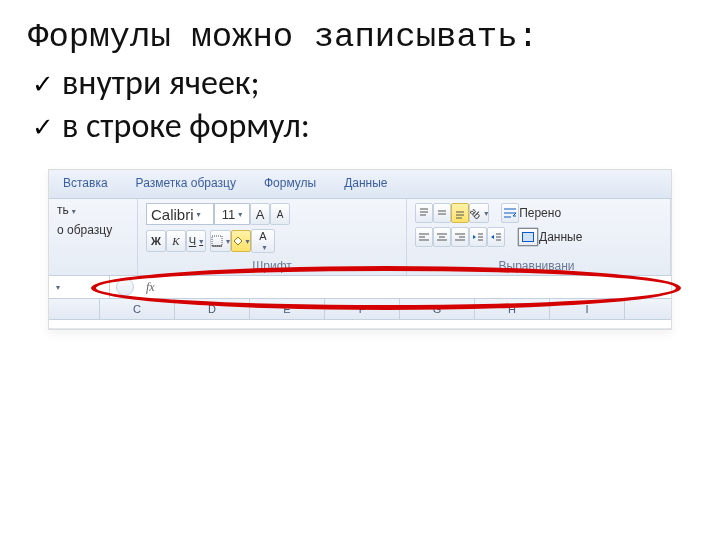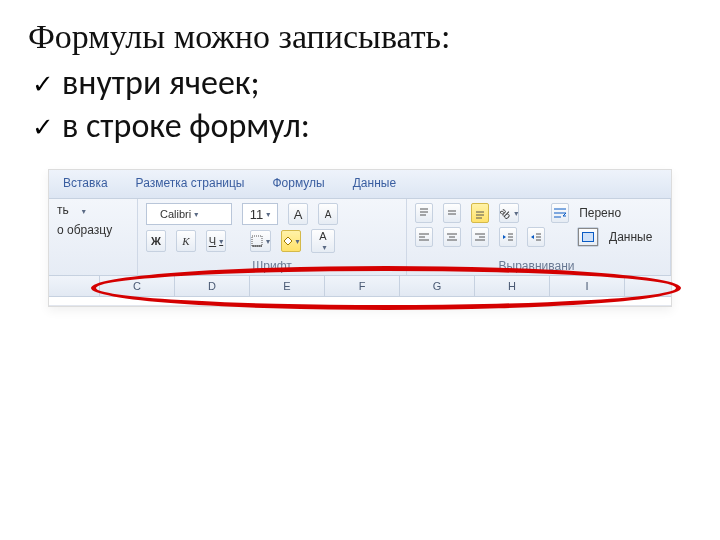--- a/index.html
+++ b/index.html
@@ -1,33 +1,33 @@
 <!DOCTYPE html>
 <html><head>
 <meta charset="utf-8">
 <style>
   html,body{margin:0;padding:0;width:720px;height:540px;background:#fff;font-family:"Segoe UI",Arial,sans-serif;overflow:hidden}
   .slide{padding:18px 28px 0 28px}
-  .title{font-family:Liberation Serif, serif;font-size:34px;color:#111;margin:0 0 6px 0}
+  .title{font-family:Liberation Mono, monospace;font-size:34px;color:#111;margin:0 0 6px 0}
   .bullets{margin:0 0 22px 4px;padding:0;list-style:none}
   .bullets li{font-family:Calibri,Arial,sans-serif;font-size:34px;color:#111;position:relative;padding-left:30px;line-height:1.25}
   .check{position:absolute;left:0;top:6px;font-size:26px;color:#000}
   .app{margin:13px 20px;border:1px solid #dcdcdc;box-shadow:0 4px 10px rgba(0,0,0,.06);background:#f9a8d4;font-size:12px;color:#333;position:relative}
   
   .tabs{display:flex;align-items:stretch;background:linear-gradient(#eef3fb,#dde6f3);border-bottom:1px solid #c6d1e0;height:28px}
   .tab{padding:6px 14px 0 14px;color:#3a5ea0;cursor:default}
   
   .ribbon{display:flex;background:linear-gradient(#f3f6fb,#e6ecf5);border-bottom:1px solid #c6d1e0}
   .group{border-right:1px solid #cfd8e6;padding:4px 8px 2px 8px;min-height:70px;position:relative;display:flex;flex-direction:column;justify-content:space-between}
   .group-label{font-size:12px;color:#6a7a94;text-align:center;margin-top:2px;white-space:nowrap;overflow:hidden}
-  .row{display:flex;align-items:center;gap:10px}
+  .row{display:flex;align-items:center;gap:0}
   .btn{background:linear-gradient(#fefefe,#e6ecf4);border:1px solid #c6d1e0;border-radius:2px;min-width:18px;height:20px;display:inline-flex;align-items:center;justify-content:center;font-size:11px;color:#333}
   .btn.sm{height:18px;min-width:16px;font-size:10px}
   .dd::after{content:"▾";font-size:8px;margin-left:3px;color:#5a6a84}
-  .fontbox{background:#fff;border:1px solid #b9c6d9;height:18px;padding:1px 13px;min-width:58px;display:inline-flex;align-items:center;font-size:11px}
+  .fontbox{background:#fff;border:1px solid #b9c6d9;height:18px;padding:1px 4px;min-width:58px;display:inline-flex;align-items:center;font-size:15px}
   .sizebox{background:#fff;border:1px solid #b9c6d9;height:18px;padding:1px 4px;width:26px;display:inline-flex;align-items:center;justify-content:center;font-size:13px}
   .bold{font-weight:bold}
   .ital{font-style:italic;font-family:"Times New Roman",serif}
   .undl{text-decoration:underline}
   .colorbar{width:14px;height:3px;background:#d00;margin-top:1px}
   .fillbtn{background:linear-gradient(#fff2a8,#ffe26b);border:1px solid #d4b94a}
   .merge-mini{width:18px;height:16px;border:1px solid #888;position:relative}
   .merge-mini::before{content:"";position:absolute;top:3px;left:3px;width:10px;height:8px;border:1px solid #0a5bc4;background:#cfe1f8}
   
   .fbar{display:flex;align-items:center;background:#fff;border-bottom:1px solid #c6d1e0;height:22px}
@@ -48,21 +48,21 @@
   <div class="title">Формулы можно записывать:</div>
   <ul class="bullets">
     <li><span class="check">✓</span><span>внутри ячеек;</span></li>
     <li><span class="check">✓</span><span>в строке формул:</span></li>
   </ul>
 
   <div class="app">
 
     <div class="tabs">
       <div class="tab">Вставка</div>
-      <div class="tab">Разметка страницы</div>
+      <div class="tab">Разметка образцу</div>
       <div class="tab">Формулы</div>
       <div class="tab">Данные</div>
     </div>
 
     <div class="ribbon">
 
       <div class="group" style="width:72px">
         <div>
           <div class="row">
             <span>ть</span>
@@ -187,20 +187,26 @@
             <span class="btn sm">
                 <span class="merge-mini"></span>
               </span>
             <span>Данные</span>
           </div>
         </div>
         <div class="group-label" style="padding-right:4px">Выравнивани</div>
       </div>
     </div>
 
+    <div class="fbar">
+      <div class="namebox dd"></div>
+      <div class="round"></div>
+      <span class="fx">fx</span>
+      <div class="finput"></div>
+    </div>
 
     <div class="cols">
       <div class="colh" style="width:50px"></div>
       <div class="colh">C</div>
       <div class="colh">D</div>
       <div class="colh">E</div>
       <div class="colh">F</div>
       <div class="colh">G</div>
       <div class="colh">H</div>
       <div class="colh">I</div>

